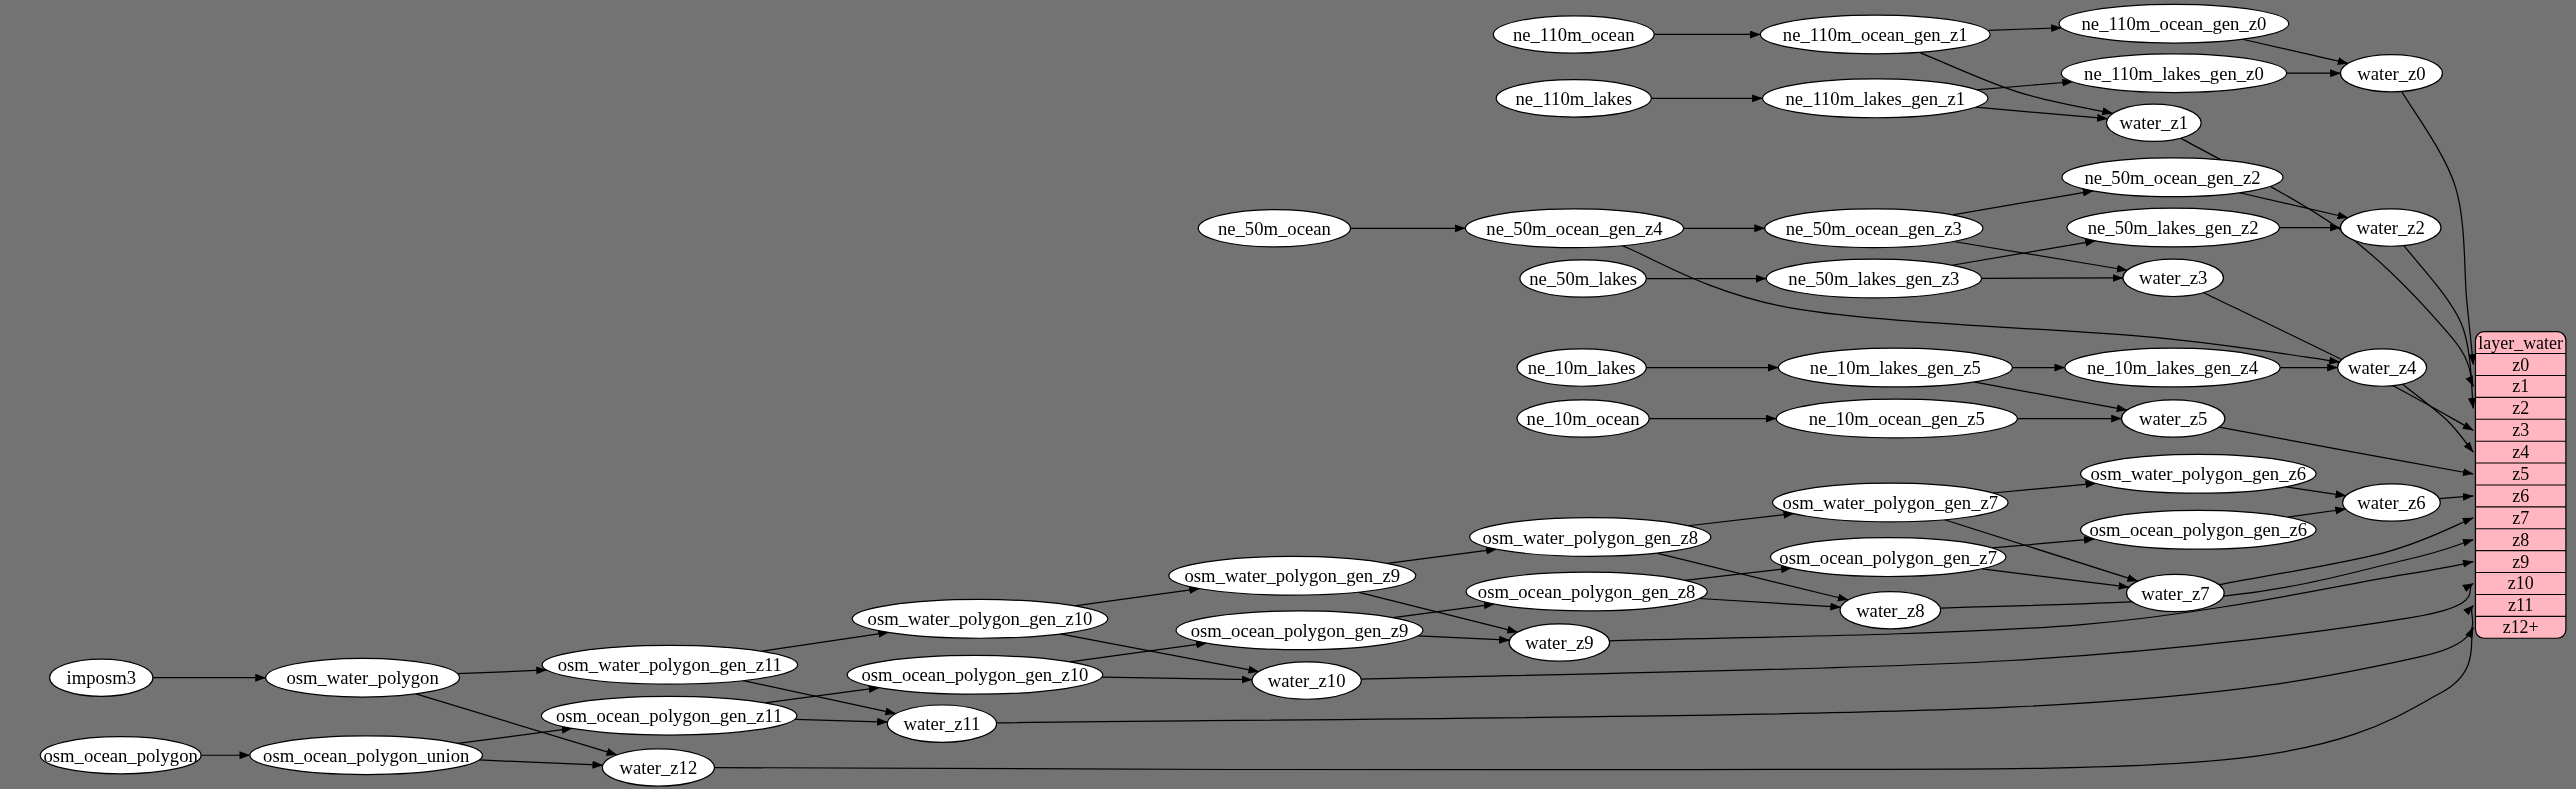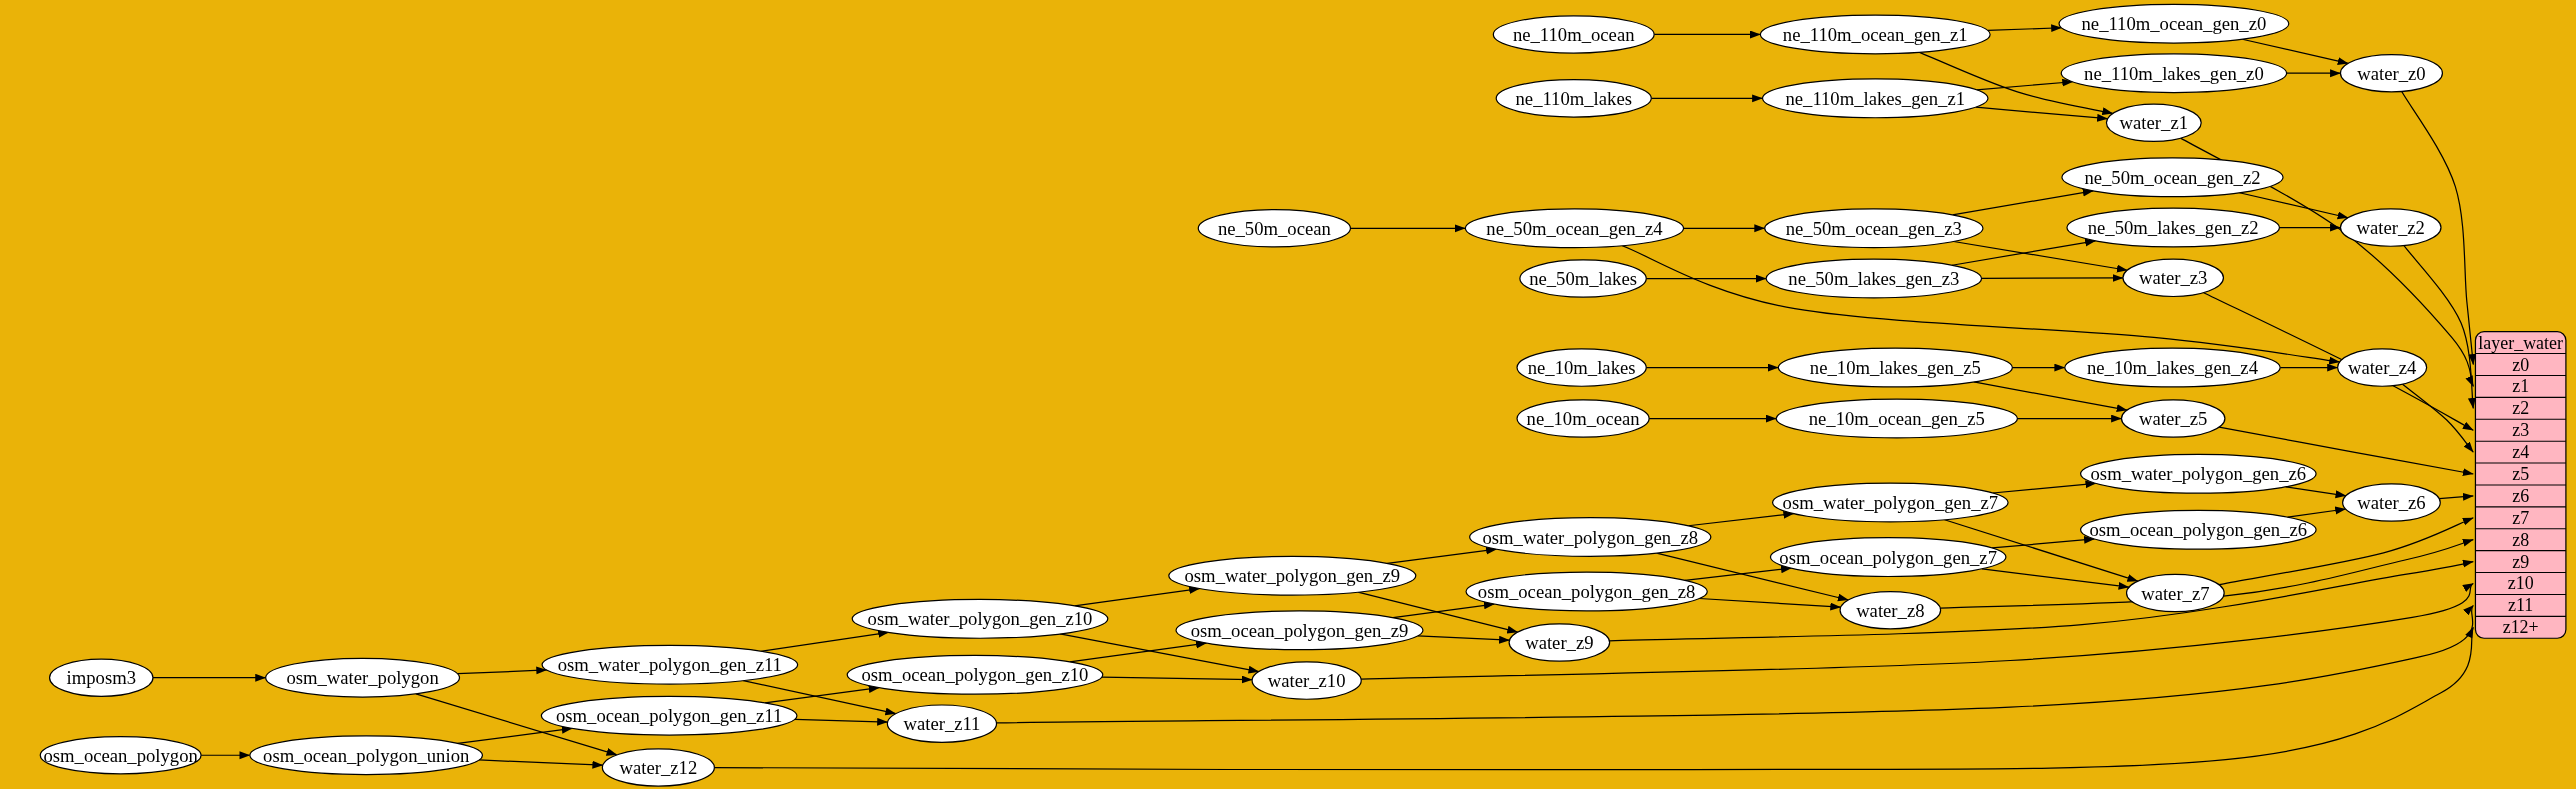--- a/index.html
+++ b/index.html
@@ -1,17 +1,17 @@
 <!DOCTYPE html>
 <html style="font-size:11.5px"><head>
 <meta charset="utf-8">
 <style>
   html,body{margin:0;padding:0;background:#ffffff;}
   body{width:2576px;height:789px;overflow:hidden;}
-  #diagram-root{position:relative;width:2576px;height:789px;background:#eab308;}
+  #diagram-root{position:relative;width:2576px;height:789px;background:#737373;}
   svg text{
     font-family:"Liberation Serif","DejaVu Serif",serif;
     fill:#000000;
   }
   .node-label{font-size:26px;}
   .record-label{font-size:25px;}
 </style>
 </head>
 <body>
 

